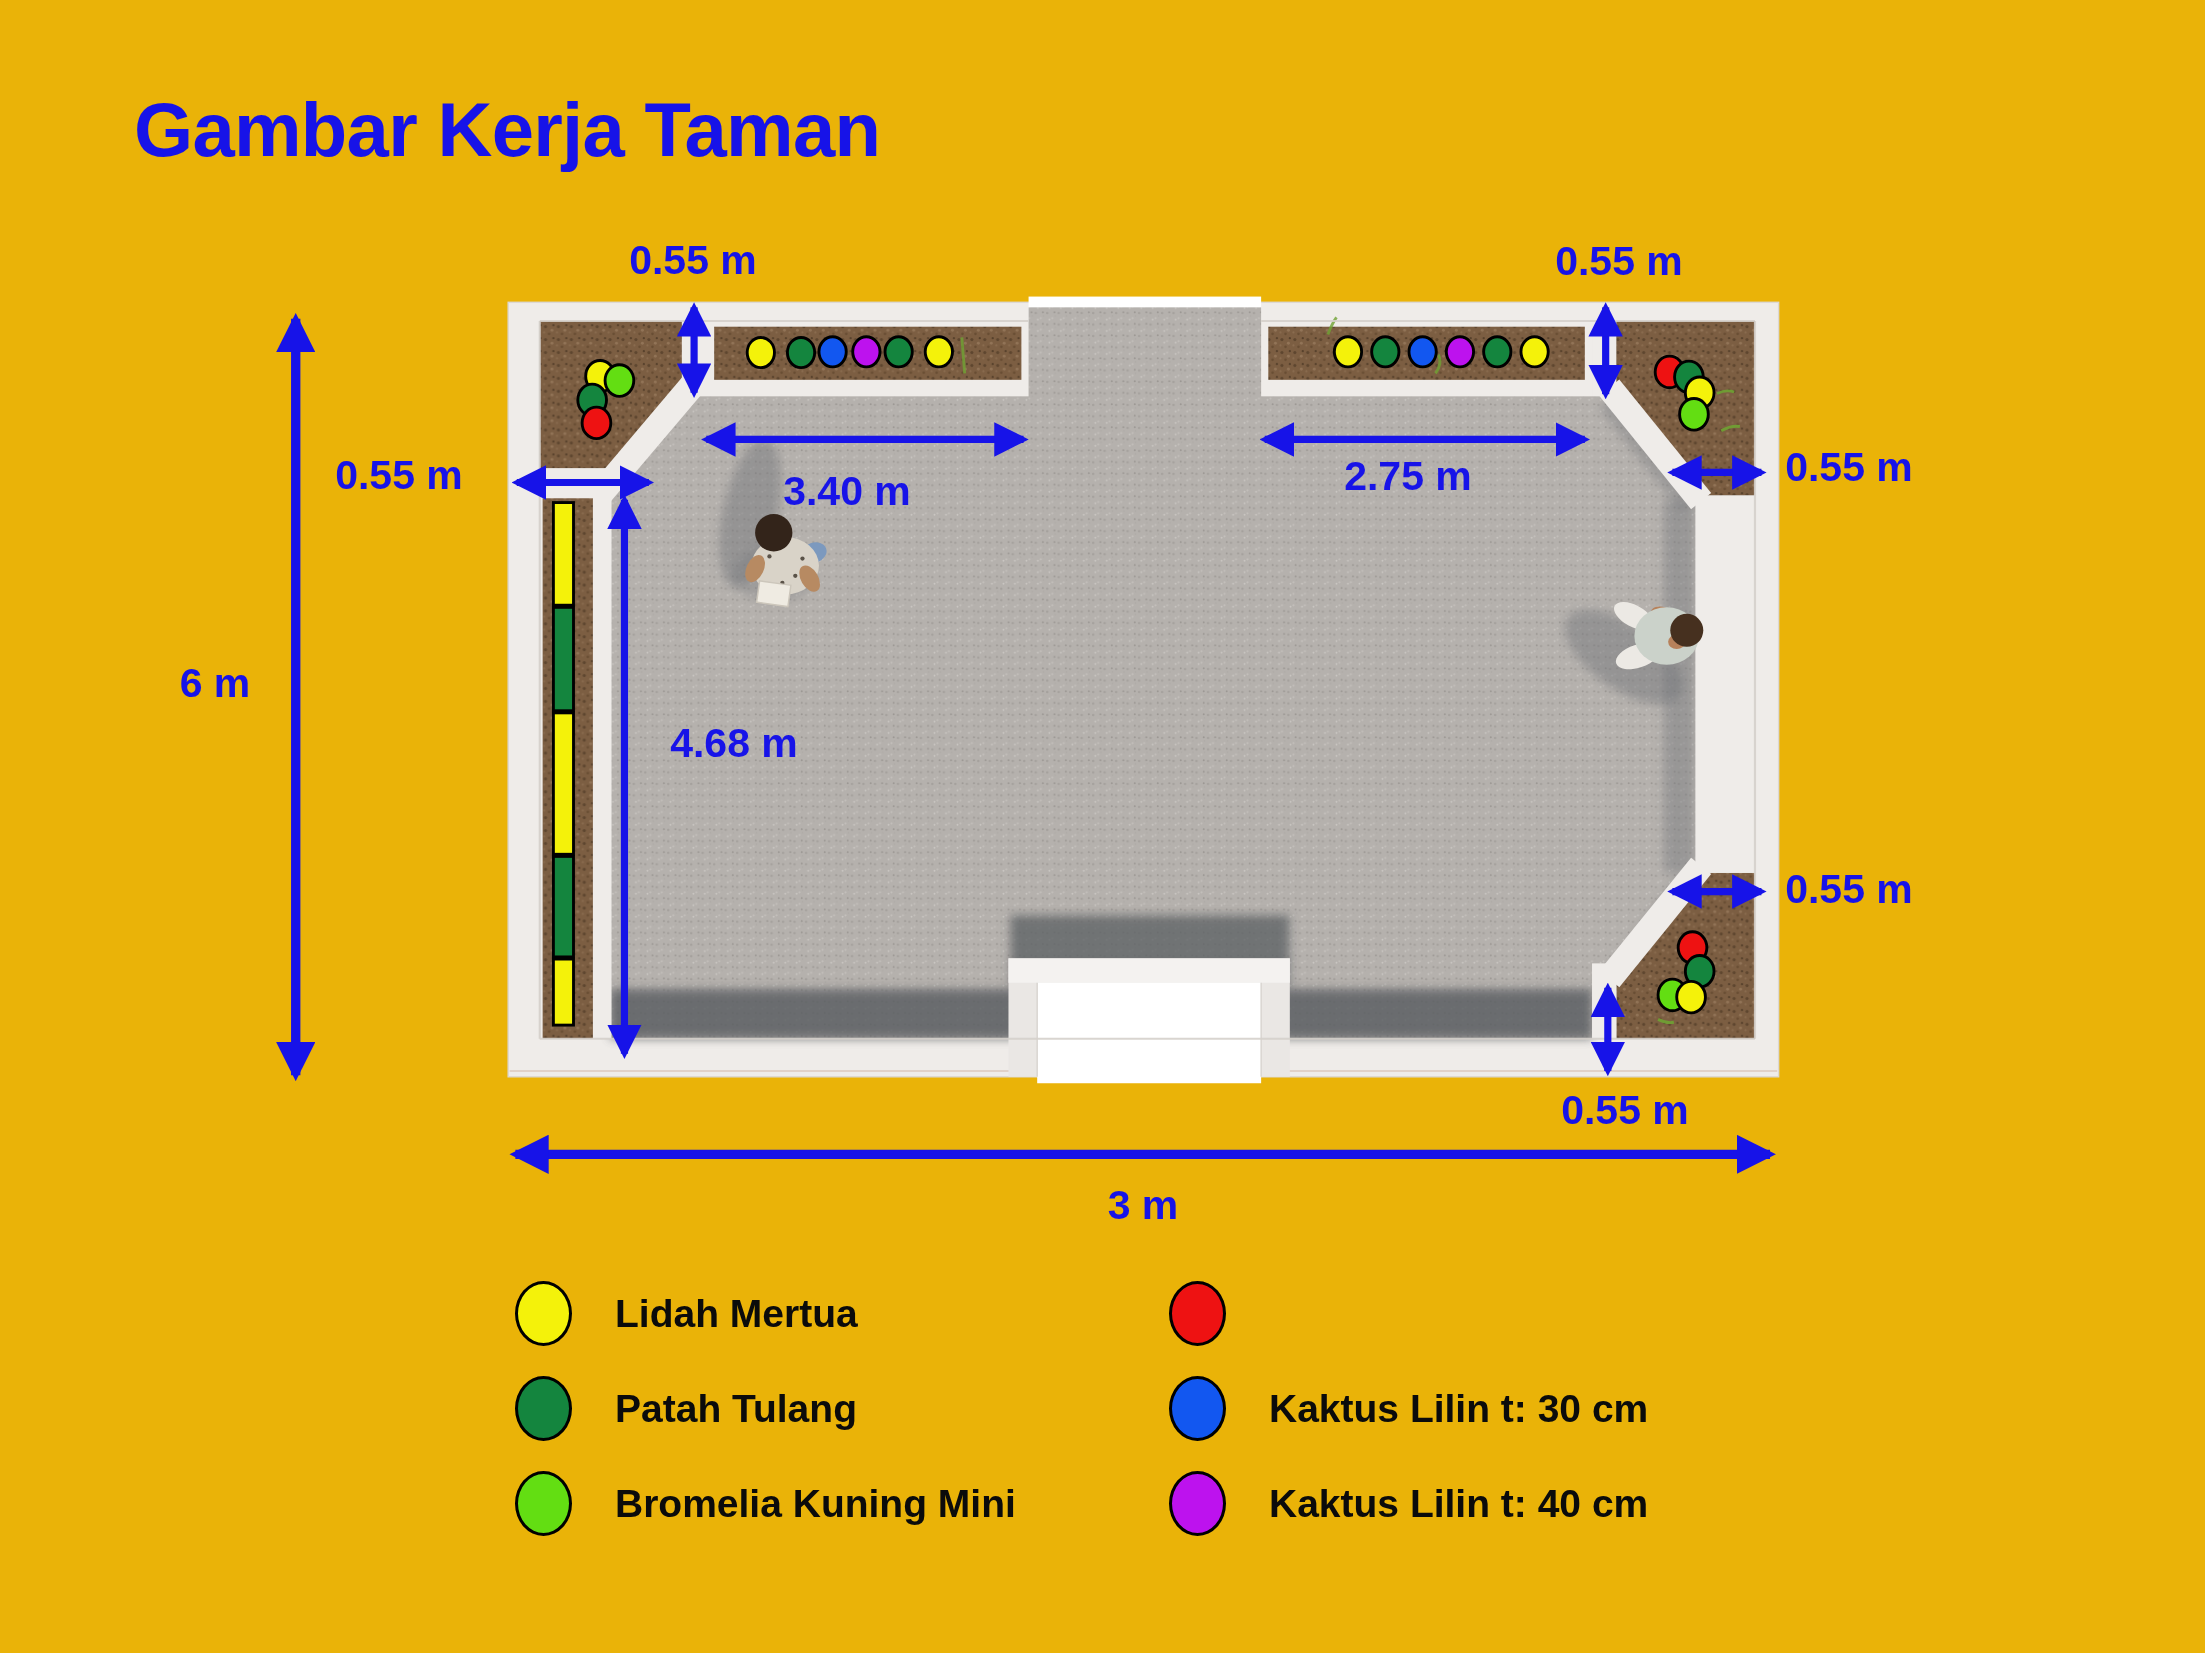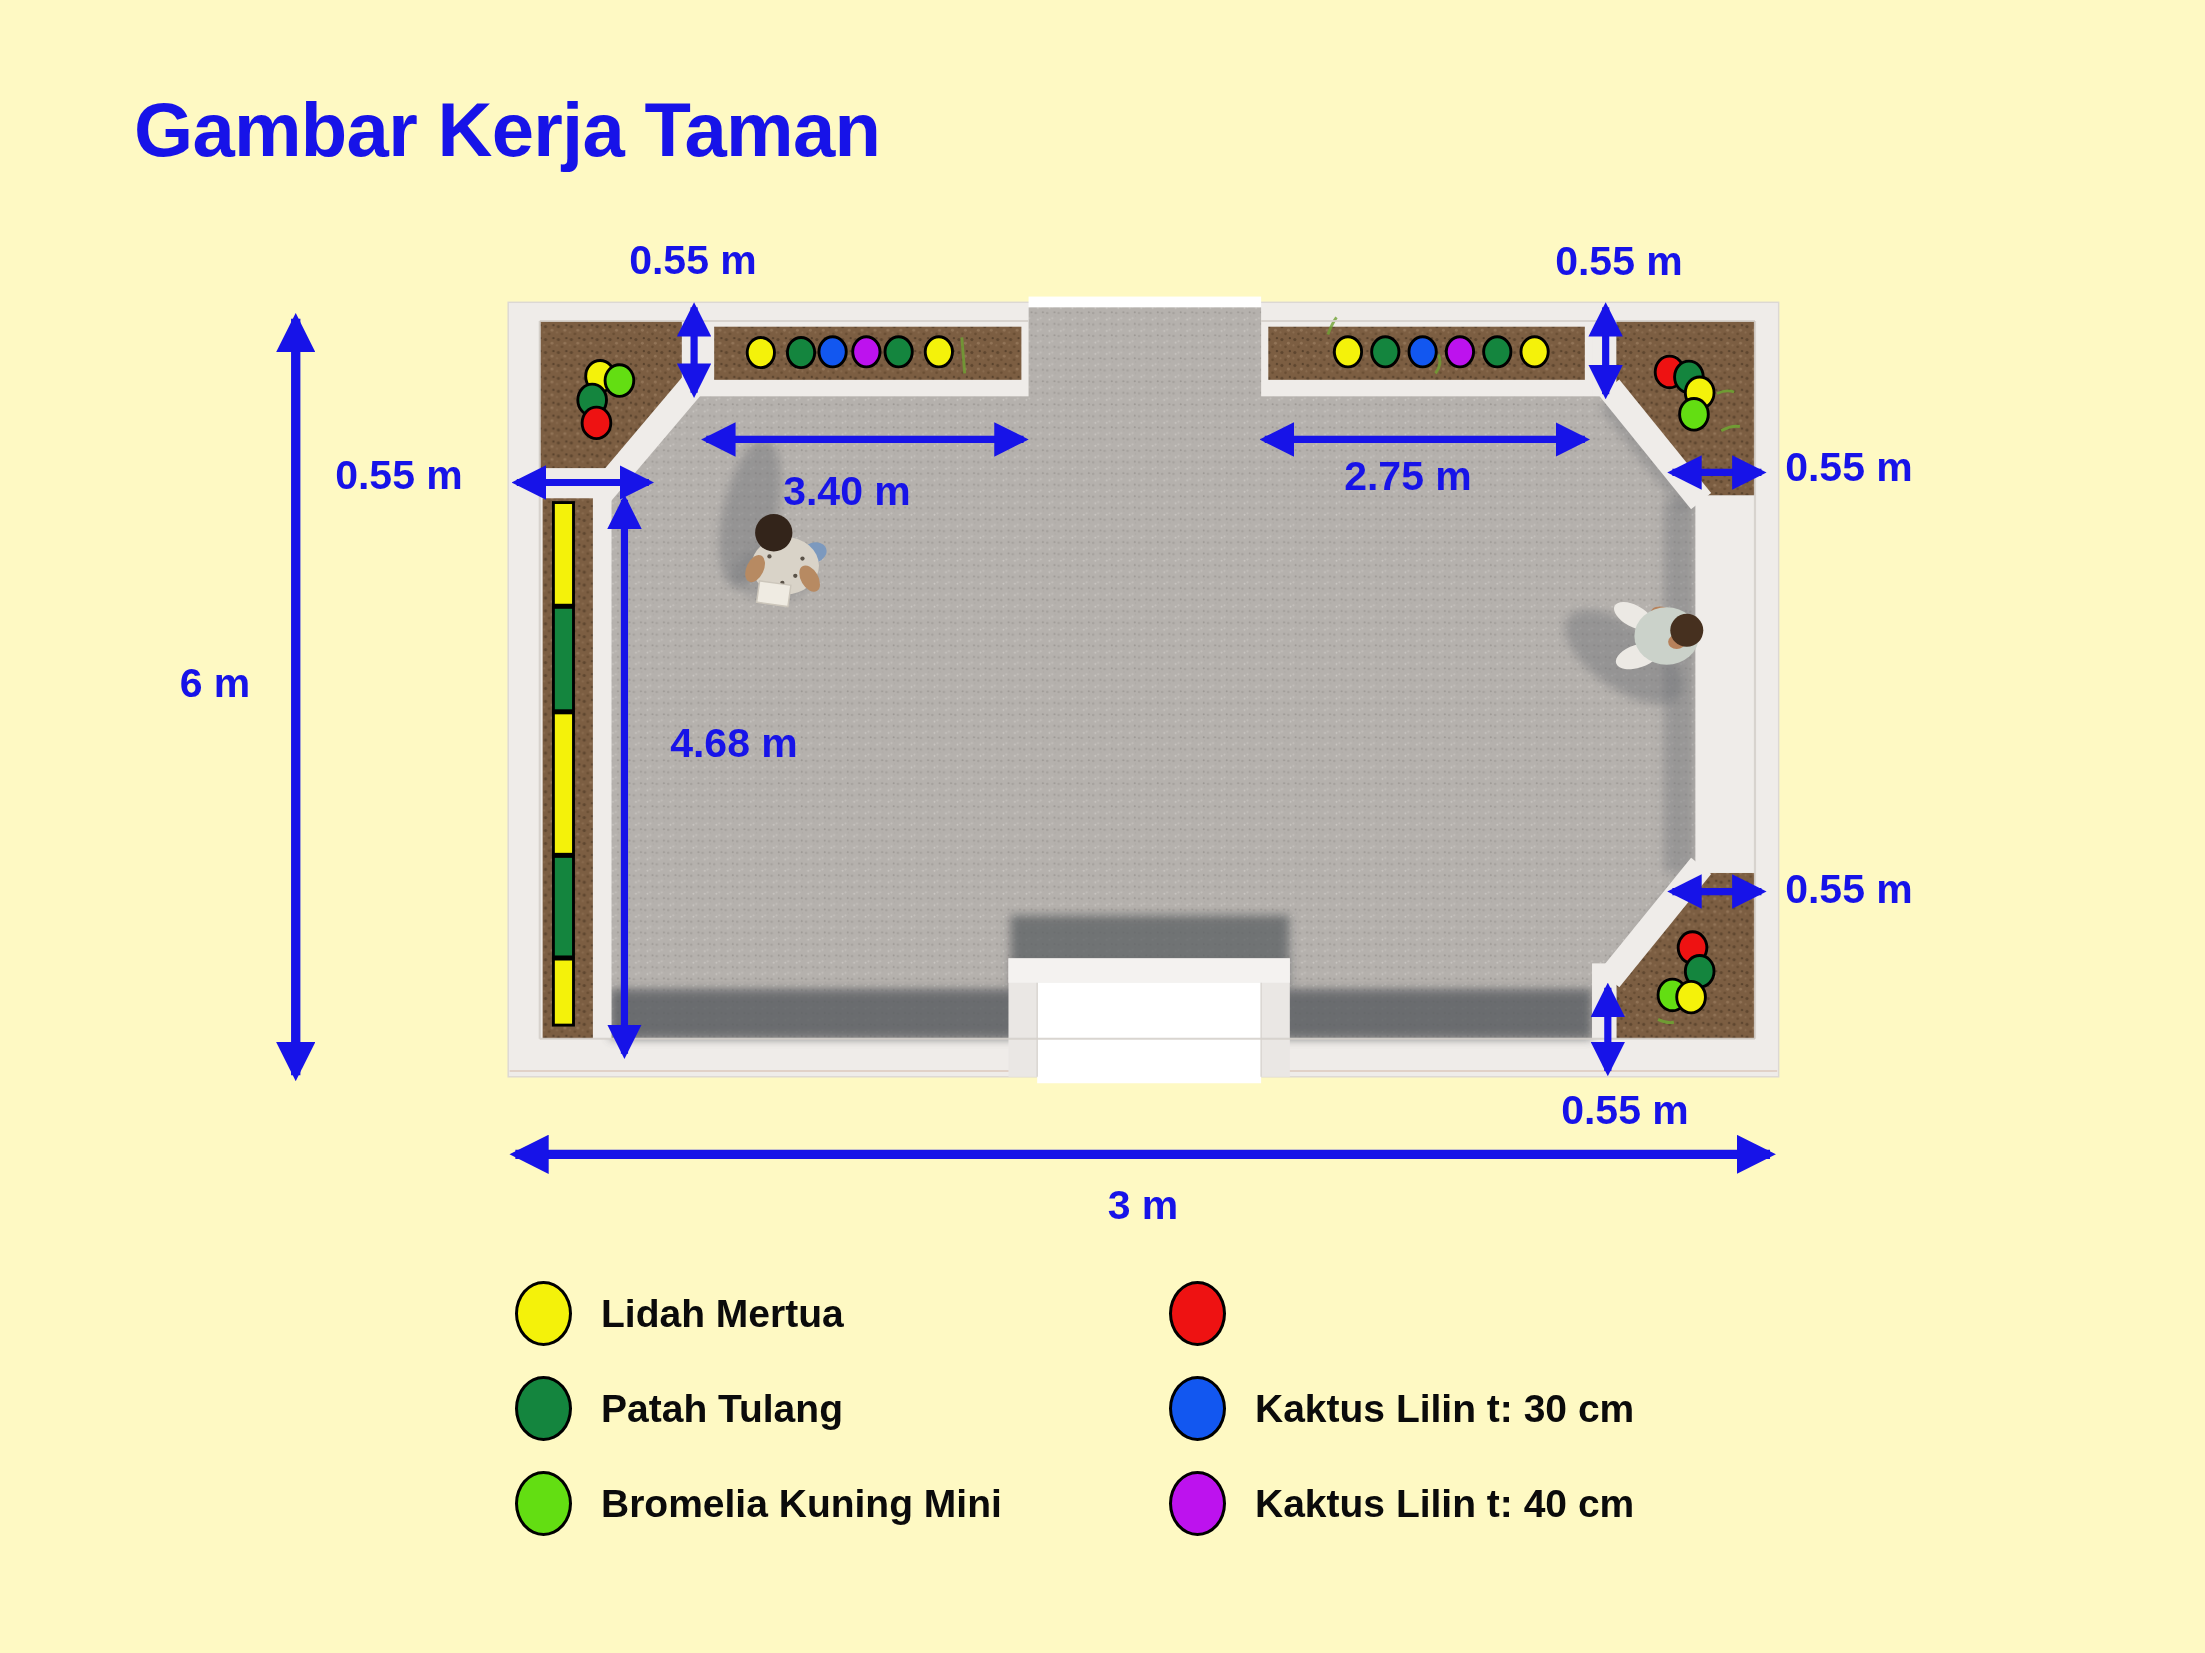--- a/index.html
+++ b/index.html
@@ -1,23 +1,23 @@
 <!DOCTYPE html>
 <html style="font-size:11.5px"><head>
 <meta charset="utf-8">
 <style>
   html,body{margin:0;padding:0;background:#fff;}
   body{width:2205px;height:1654px;font-family:"Liberation Sans",sans-serif;}
-  #stage{position:relative;width:2205px;height:1654px;background:#fef9c3;overflow:hidden;}
+  #stage{position:relative;width:2205px;height:1654px;background:#eab308;overflow:hidden;}
   #plan-svg{position:absolute;left:0;top:0;}
   #page-title{position:absolute;left:134px;top:86px;font-size:76px;font-weight:700;
               color:#1713E8;letter-spacing:-0.7px;white-space:nowrap;}
   .dim{position:absolute;transform:translate(-50%,-50%);color:#1713E8;font-weight:700;
        font-size:41px;white-space:nowrap;}
-  .legend-item{position:absolute;display:flex;align-items:center;height:65px;gap:29px;}
+  .legend-item{position:absolute;display:flex;align-items:center;height:65px;gap:43px;}
   .swatch{width:57px;height:65px;border:3.6px solid #000;border-radius:50%;box-sizing:border-box;flex:0 0 auto;}
   .legend-label{font-size:39px;font-weight:700;color:#0b0b0b;white-space:nowrap;}
 </style>
 </head>
 <body>
 
 <div id="stage">
 
   <svg id="plan-svg" width="2205" height="1654" viewBox="0 0 3072 2304">
     <defs>

